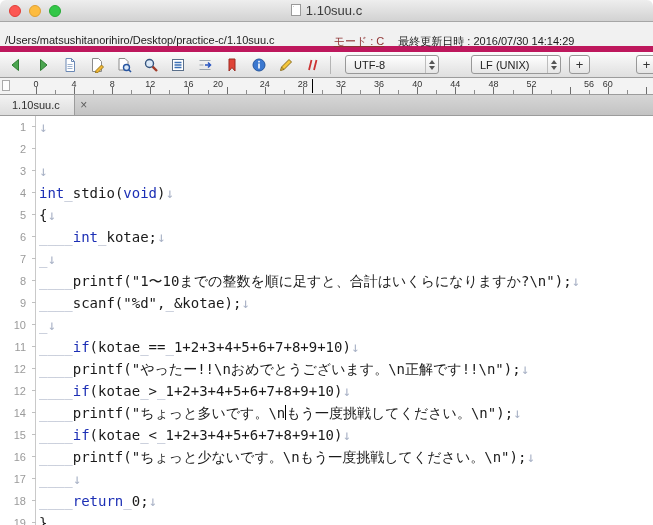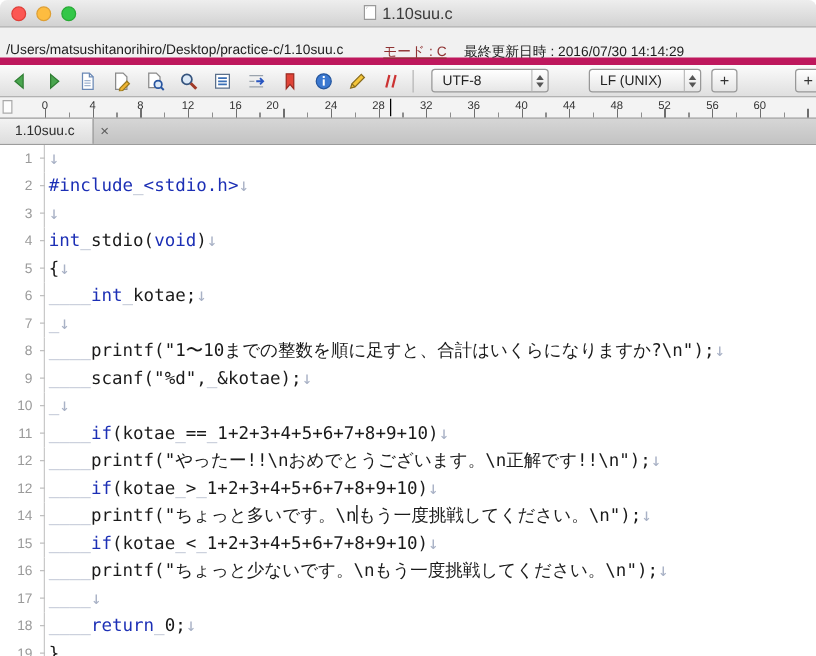--- a/index.html
+++ b/index.html
@@ -23,21 +23,21 @@
                   display:flex; align-items:center; justify-content:center; gap:5px; }
   .doc-proxy { width:10px; height:12px; background:#fff; border:1px solid #9a9a9a;
                box-shadow:inset 0 0 0 1px #fff; display:inline-block;
                background-image:linear-gradient(135deg, #cfcfcf 0 2.5px, transparent 2.5px); }
   .title-text { font-size:13px; color:#3b3b3b; }
 
   
   .infobar { height:20px; flex:none; background:#f1f1f1; border-bottom:6px solid #be185d;
              display:flex; font-size:11px; color:#1d1d1d; padding:12px 5px; }
   .info-path { white-space:nowrap; }
-  .info-mode { margin-left:32px; color:var(--mode,#8f3333); white-space:nowrap;text-decoration:underline; }
+  .info-mode { margin-left:59px; color:var(--mode,#8f3333); white-space:nowrap;text-decoration:underline; }
   .info-date { margin-left:14px; white-space:nowrap; }
 
   
   .toolbar { height:26px; flex:none; background:linear-gradient(#fbfbfb,#dfdfdf);
              border-bottom:1px solid #9c9c9c; display:flex; align-items:center; padding:0 4px; }
   .tb-icons { display:flex; align-items:center; gap:4px; }
   .tb-btn { width:23px; height:21px; border:none; background:transparent;
             display:flex; align-items:center; justify-content:center; padding:0; }
   .tb-ic { width:16px; height:16px; display:inline-flex; }
   .tb-sep { width:1px; height:18px; background:#b5b5b5; margin:0 8px 0 6px; flex:none; }
@@ -238,35 +238,35 @@
       <span class="ruler-num" style="left: 188.48px;">16</span>
       <span class="ruler-num" style="left: 218px;">20</span>
       <span class="ruler-num" style="left: 264.72px;">24</span>
       <span class="ruler-num" style="left: 302.84px;">28</span>
       <span class="ruler-num" style="left: 340.96px;">32</span>
       <span class="ruler-num" style="left: 379.08px;">36</span>
       <span class="ruler-num" style="left: 417.2px;">40</span>
       <span class="ruler-num" style="left: 455.32px;">44</span>
       <span class="ruler-num" style="left: 493.44px;">48</span>
       <span class="ruler-num" style="left: 531.56px;">52</span>
-      <span class="ruler-num" style="left: 570px;">56</span>
+      <span class="ruler-num" style="left: 589px;">56</span>
       <span class="ruler-num" style="left: 607.8px;">60</span>
     </div>
 
   <div class="tabbar">
     <div class="tab">
       <span class="tab-label">1.10suu.c</span>
     </div>
     <span class="tab-close">×</span>
   </div>
 
   <div class="editor">
     <div class="code-area">
         <div class="code-line"><span class="lnum">1</span><span class="code"><span class="seg-eol">↓</span></span></div>
-        <div class="code-line"><span class="lnum">2</span><span class="code"><span class="seg-kw">#include</span><span class="seg-sp">_</span><span class="seg-kw">&lt;stdio.h&gt;</span><span class="seg-eol">↓</span></span></div>
+        <div class="code-line"><span class="lnum">2</span></div>
         <div class="code-line"><span class="lnum">3</span><span class="code"><span class="seg-eol">↓</span></span></div>
         <div class="code-line"><span class="lnum">4</span><span class="code"><span class="seg-kw">int</span><span class="seg-sp">_</span><span class="seg-pl">stdio(</span><span class="seg-kw">void</span><span class="seg-pl">)</span><span class="seg-eol">↓</span></span></div>
         <div class="code-line"><span class="lnum">5</span><span class="code"><span class="seg-pl">{</span><span class="seg-eol">↓</span></span></div>
         <div class="code-line"><span class="lnum">6</span><span class="code"><span class="seg-sp">____</span><span class="seg-kw">int</span><span class="seg-sp">_</span><span class="seg-pl">kotae;</span><span class="seg-eol">↓</span></span></div>
         <div class="code-line"><span class="lnum">7</span><span class="code"><span class="seg-sp">_</span><span class="seg-eol">↓</span></span></div>
         <div class="code-line"><span class="lnum">8</span><span class="code"><span class="seg-sp">____</span><span class="seg-pl">printf("1〜10までの整数を順に足すと、合計はいくらになりますか?\n");</span><span class="seg-eol">↓</span></span></div>
         <div class="code-line"><span class="lnum">9</span><span class="code"><span class="seg-sp">____</span><span class="seg-pl">scanf("%d",</span><span class="seg-sp">_</span><span class="seg-pl">&amp;kotae);</span><span class="seg-eol">↓</span></span></div>
         <div class="code-line"><span class="lnum">10</span><span class="code"><span class="seg-sp">_</span><span class="seg-eol">↓</span></span></div>
         <div class="code-line"><span class="lnum">11</span><span class="code"><span class="seg-sp">____</span><span class="seg-kw">if</span><span class="seg-pl">(kotae</span><span class="seg-sp">_</span><span class="seg-pl">==</span><span class="seg-sp">_</span><span class="seg-pl">1+2+3+4+5+6+7+8+9+10)</span><span class="seg-eol">↓</span></span></div>
         <div class="code-line"><span class="lnum">12</span><span class="code"><span class="seg-sp">____</span><span class="seg-pl">printf("やったー!!\nおめでとうございます。\n正解です!!\n");</span><span class="seg-eol">↓</span></span></div>

